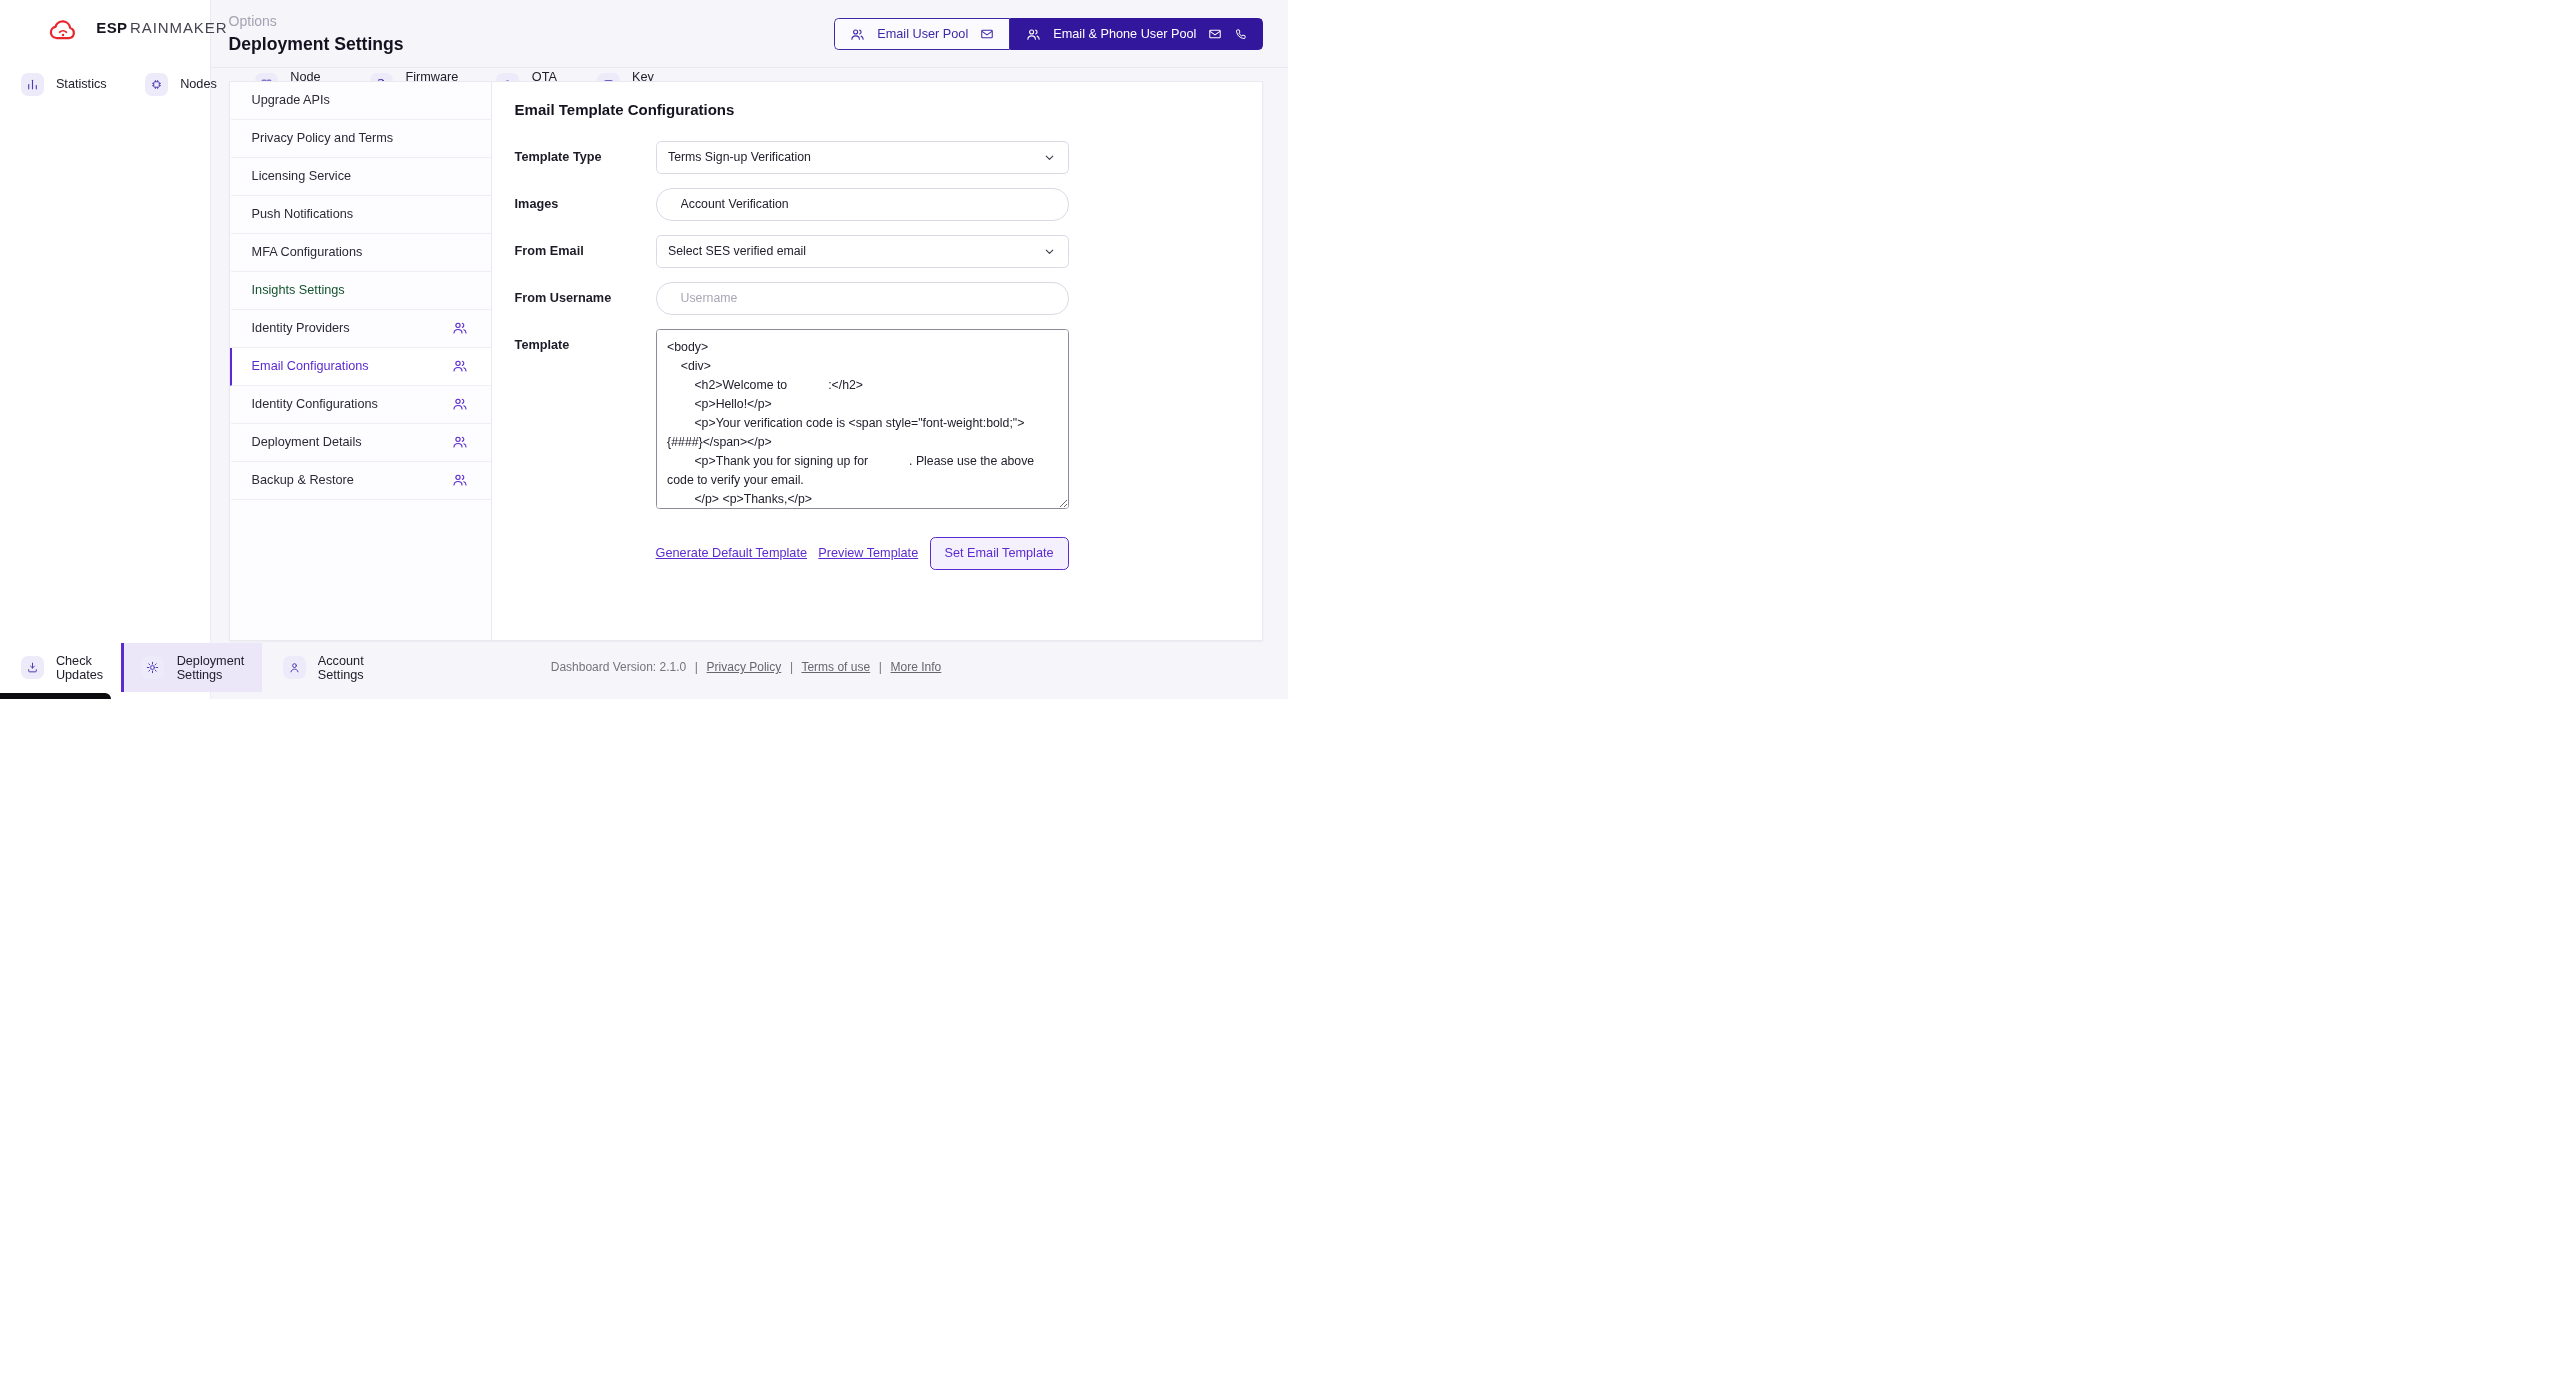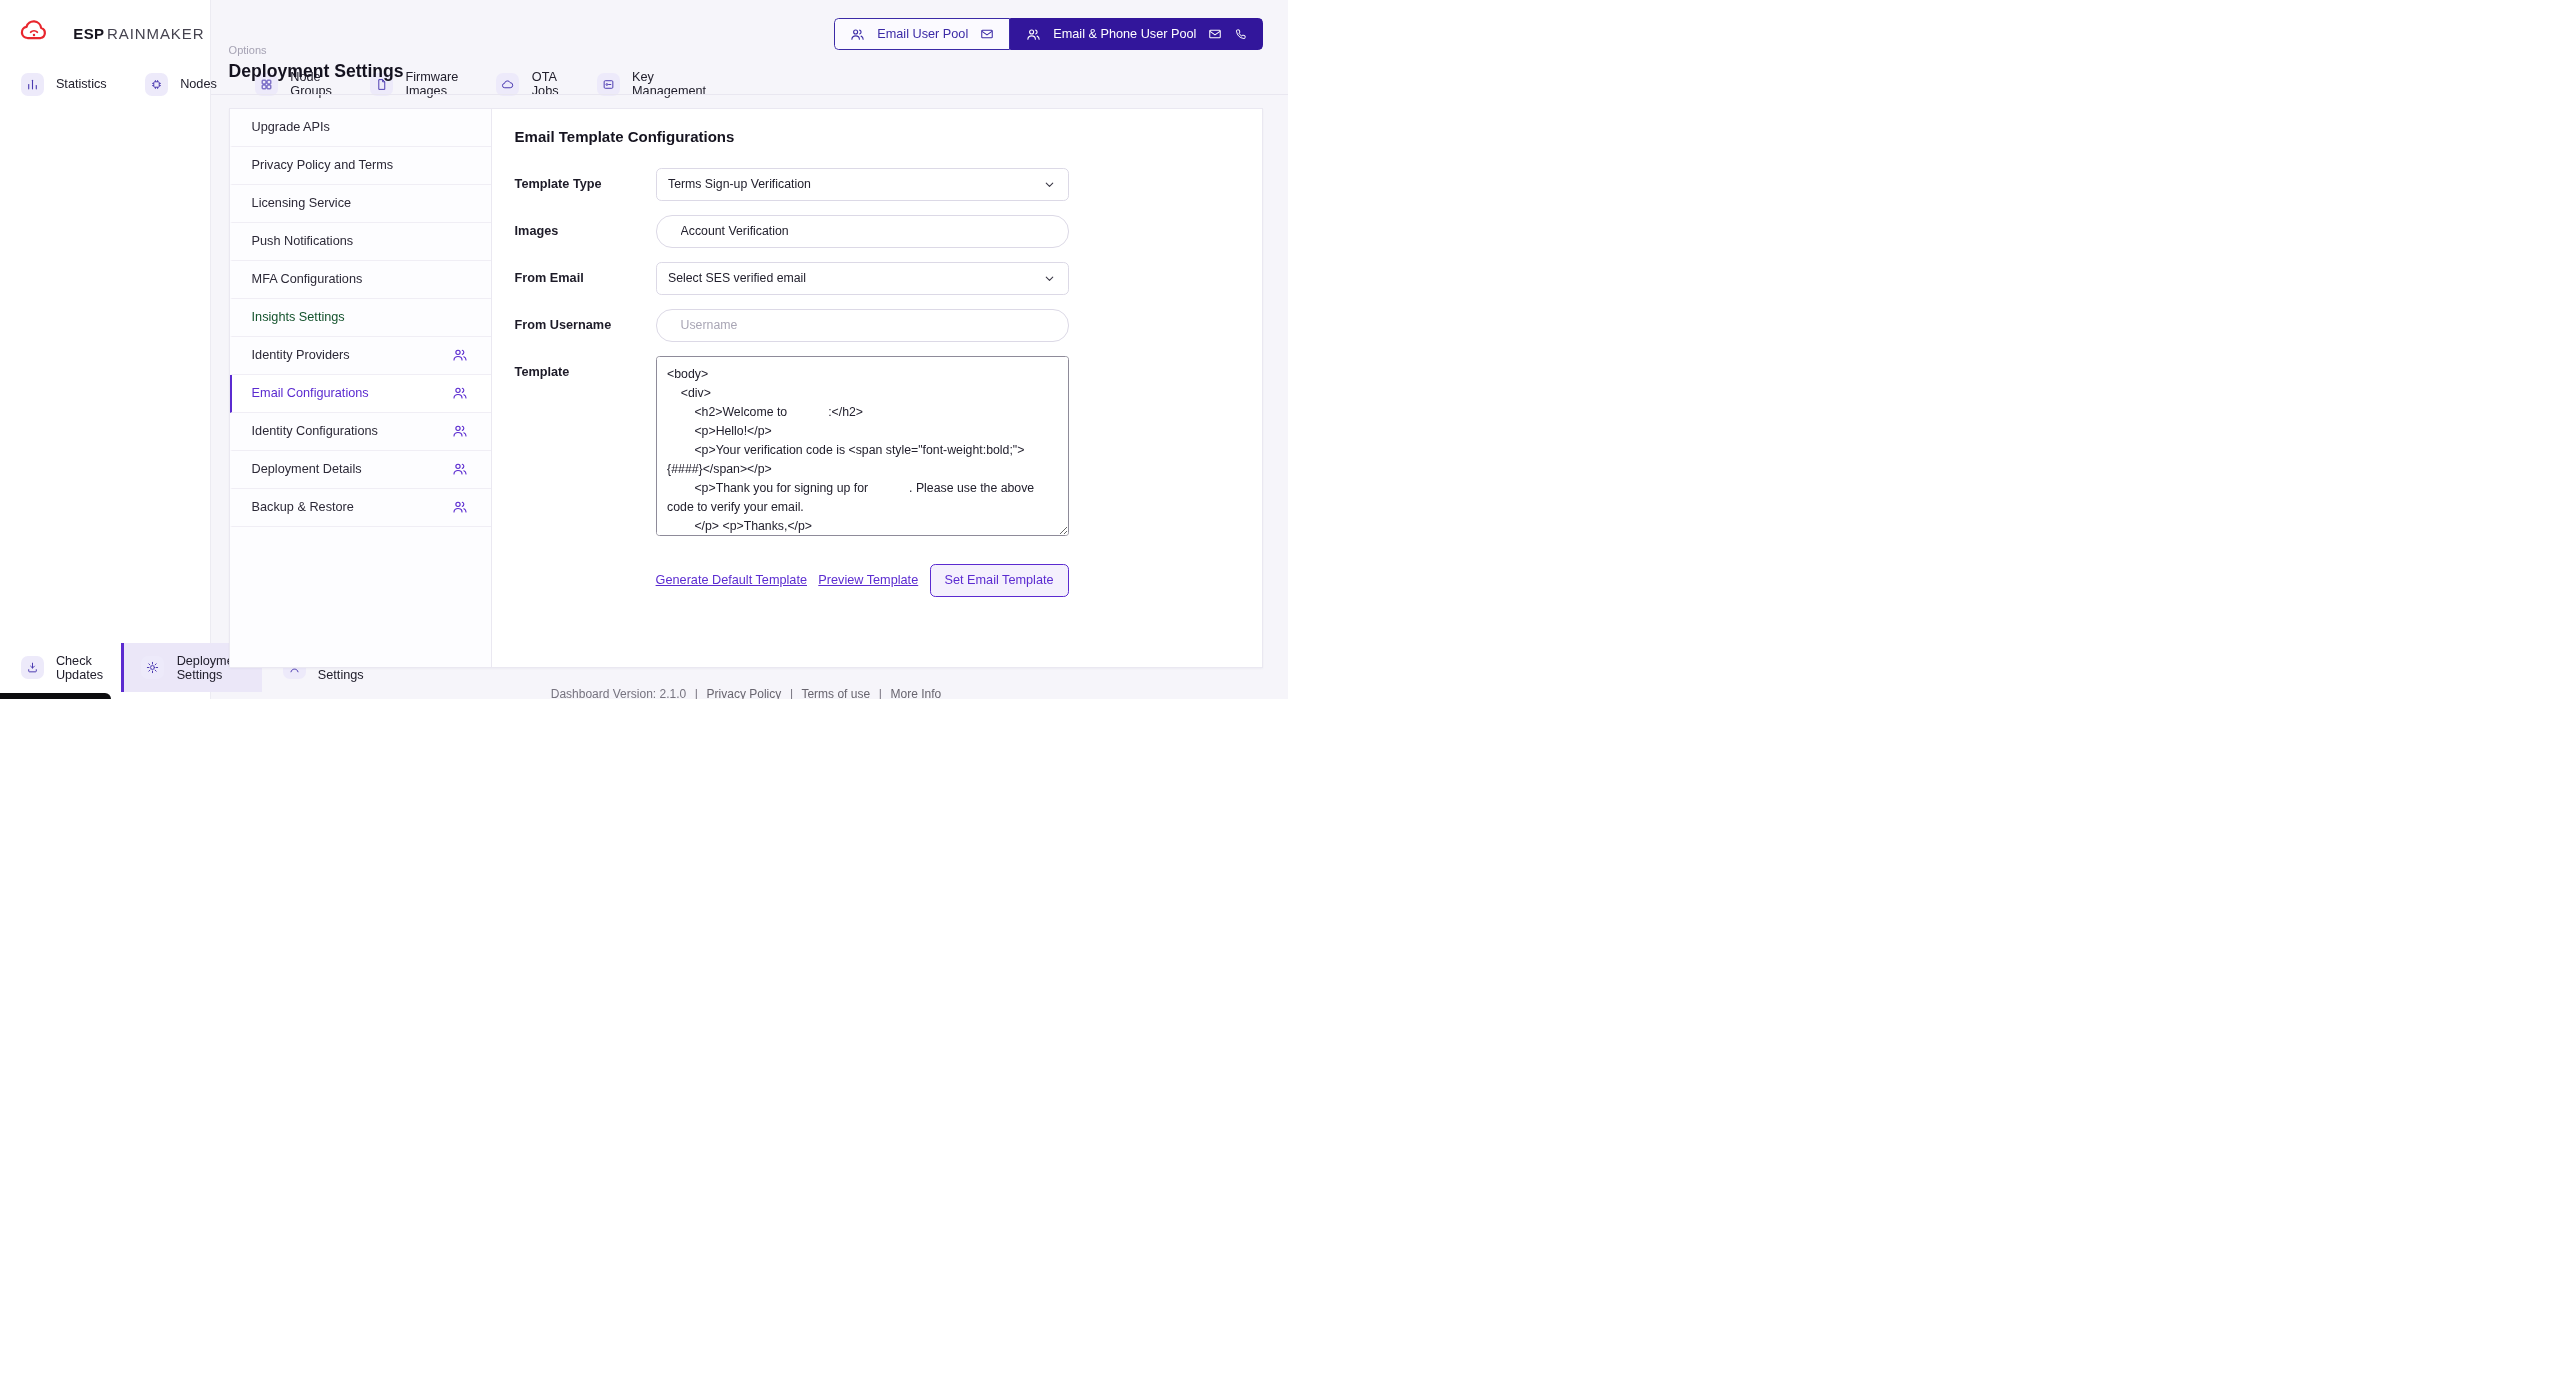--- a/index.html
+++ b/index.html
@@ -2,36 +2,36 @@
 <html style="font-size:14px"><head>
 <meta charset="utf-8">
 <style>
   * { box-sizing: border-box; }
   html, body { margin: 0; padding: 0; background: #ffffff; }
   body { font-family: "Liberation Sans", sans-serif; }
   .page { position: relative; width: 1288px; height: 699px; display: flex; overflow: hidden; background: #f6f5fa; }
 
   
   .sidebar { width: 211px; background: #ffffff; border-right: 0.9px solid #ecebf2; display: flex; flex-direction: column; flex-shrink: 0; }
-  .logo { display: flex; align-items: flex-end; gap: 24px; padding: 19.3px 17.6px 17.6px 19.3px; cursor: pointer; }
+  .logo { display: flex; align-items: flex-start; gap: 18px; padding: 19.3px 17.6px 17.6px 19.3px; cursor: pointer; margin-left: 29px; }
   .logo-mark svg { display: block; }
   .logo-text { font-size: 15px; color: #17151f; white-space: nowrap; }
   .logo-text b { font-weight: 800; letter-spacing: 0.4px; }
   .logo-light { font-weight: 300; color: #45434f; letter-spacing: 0.9px; margin-left: 2.6px; }
   .nav { display: flex; flex-direction: row; }
   .nav-item { display: flex; align-items: center; gap: 12.3px; padding: 10.5px 17.6px; font-size: 12.7px; color: #22202d; cursor: pointer; border-left: 3.5px solid transparent; }
   .nav-item.active { background: #ebe7f8; border-left-color: #5b2bd0; }
   .icon-badge { width: 23px; height: 23px; border-radius: 7px; background: #edeafa; color: #4a39b0; display: flex; align-items: center; justify-content: center; flex-shrink: 0; }
   .icon-badge svg { width: 13px; height: 13px; display: block; }
   .sidebar-bottom { margin-top: auto; padding-bottom: 7px; }
 
   
   .main { flex: 1; display: flex; flex-direction: column; min-width: 0; }
   .header { display: flex; justify-content: space-between; align-items: flex-start; padding: 13px 24.6px 11.4px 17.6px; border-bottom: 0.9px solid #e9e7f0; }
-  .breadcrumb { font-size: 11px; color: #a5a2b3; margin-top: 31px; }
+  .breadcrumb { font-size: 14px; color: #a5a2b3; }
   .page-title { font-size: 17.6px; font-weight: 700; color: #14121f; margin: 5.3px 0 0 0; }
   .pool-buttons { display: flex; margin-top: 5.3px; border-radius: 4.4px; overflow: hidden; }
   .pool-btn { display: flex; align-items: center; gap: 12px; height: 32px; padding: 0 15px; font-size: 12.7px; font-family: inherit; cursor: pointer; }
   .pool-btn svg { display: block; }
   .pool-btn.outline { background: #fbfaff; border: 1.3px solid #3b2aa6; color: #3b2aa6; border-radius: 4.4px 0 0 4.4px; }
   .pool-btn.filled { background: #32169b; border: 1.3px solid #32169b; color: #ffffff; border-radius: 0 4.4px 4.4px 0; }
 
   .content { padding: 13px 24.6px 0 17.6px; flex: 1; display: flex; flex-direction: column; }
   .card { display: flex; background: #ffffff; border: 0.9px solid #eae8f1; box-shadow: 0 0.9px 1.8px rgba(25,12,70,.04); height: 560px; }
 

